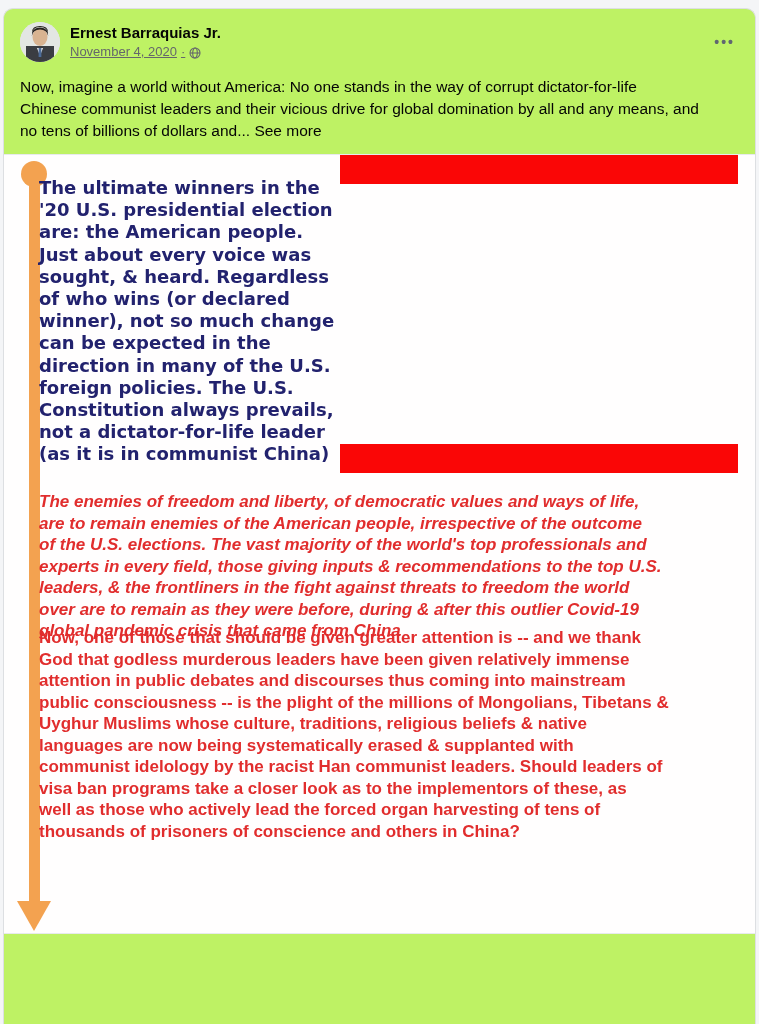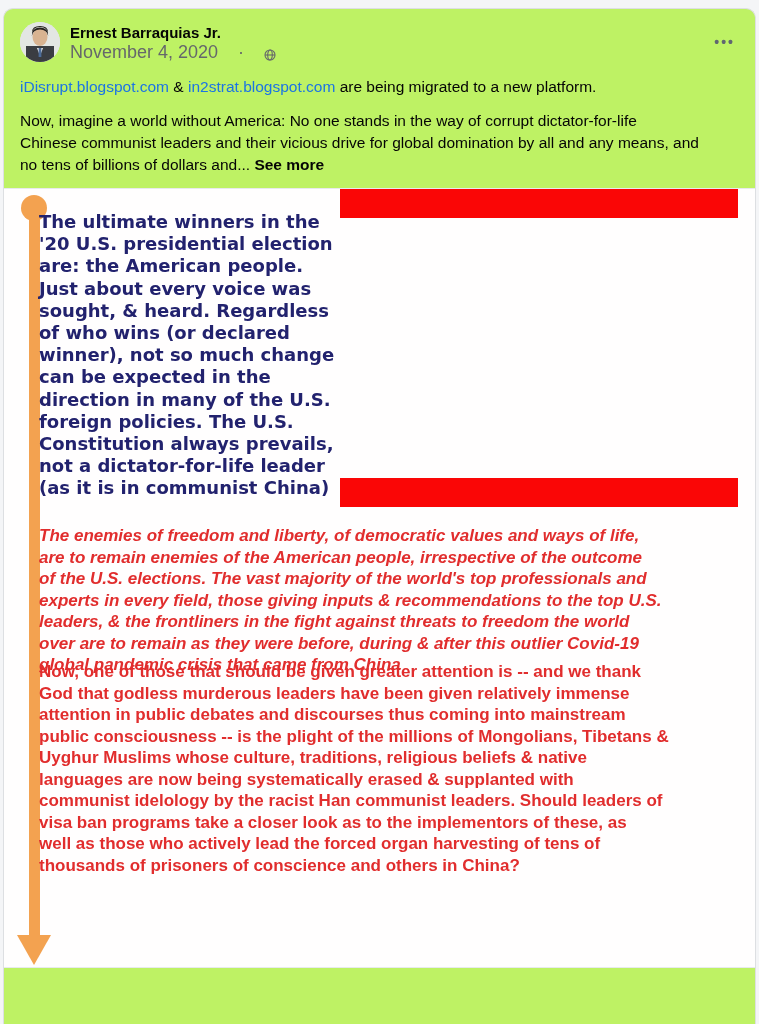--- a/index.html
+++ b/index.html
@@ -10,28 +10,28 @@
   *{box-sizing:border-box;margin:0;padding:0;}
   html,body{width:759px;height:1024px;overflow:hidden;background:#f4f5f7;
     font-family:"Liberation Sans",sans-serif;}
   .card{margin:8px 3px 0 3px;width:753px;height:1016px;background:#bef264;
     border:1px solid var(--card_border);border-bottom:none;border-radius:10px 10px 0 0;}
   
   .header{display:flex;align-items:flex-start;padding:13px 16px 0 16px;position:relative;}
   .avatar{width:40px;height:40px;border-radius:50%;overflow:hidden;flex:0 0 40px;cursor:pointer;background:#e4e6ea;}
   .hmeta{margin-left:10px;padding-top:1px;}
   .author{font-size:15px;font-weight:bold;color:var(--body_text);line-height:20px;cursor:pointer;}
-  .dateline{display:flex;align-items:center;gap:20px;font-size:18px;color:var(--muted_text);line-height:18px;cursor:pointer;}
+  .dateline{display:flex;align-items:center;gap:4px;font-size:13px;color:var(--muted_text);line-height:18px;cursor:pointer;text-decoration:underline;}
   .menu-btn{position:absolute;right:14px;top:22px;color:#606770;font-size:14px;
     letter-spacing:2px;font-weight:bold;cursor:pointer;padding:6px;line-height:10px;}
   
   .post-text{padding:14px 16px 0 16px;font-size:15.5px;line-height:22px;color:var(--body_text);}
   .post-text p{margin:0 0 12px 0;white-space:pre-line;}
   .link{color:var(--link_blue);cursor:pointer;white-space:normal;}
-  .see-more{font-weight:bold;color:var(--body_text);cursor:pointer;}
+  .see-more{font-weight:normal;color:var(--body_text);cursor:pointer;}
   
   .post-image{position:relative;width:100%;height:780px;background:#fffefe;
     border-top:1px solid var(--divider);border-bottom:1px solid var(--divider);cursor:pointer;}
   .arrow-circle{position:absolute;left:17px;top:6px;width:26px;height:26px;border-radius:50%;
     background:var(--arrow_orange);}
   .arrow-shaft{position:absolute;left:25px;top:20px;width:11px;height:728px;background:var(--arrow_orange);}
   .arrow-head{position:absolute;left:13px;top:746px;width:0;height:0;
     border-left:17px solid transparent;border-right:17px solid transparent;
     border-top:30px solid var(--arrow_orange);}
   .navy-block{position:absolute;left:35px;top:22px;width:320px;white-space:pre-line;
@@ -77,21 +77,20 @@
             <ellipse cx="6" cy="6" rx="2.3" ry="5"></ellipse>
             <line x1="1" y1="6" x2="11" y2="6"></line>
           </svg>
         </span>
       </div>
     </div>
     <div class="menu-btn">•••</div>
   </div>
 
   <div class="post-text">
-    <p><span class="link">iDisrupt.blogspot.com</span><span> &amp; </span><span class="link">in2strat.blogspot.com</span><span> are being migrated to a new platform.</span></p>
     <p><span style="white-space:pre-line;">Now, imagine a world without America: No one stands in the way of corrupt dictator-for-life
 Chinese communist leaders and their vicious drive for global domination by all and any means, and
 no tens of billions of dollars and... </span><span class="see-more">See more</span></p>
   </div>
 
   <div class="post-image">
     <div class="arrow-circle"></div>
     <div class="arrow-shaft"></div>
     <div class="arrow-head"></div>
 

